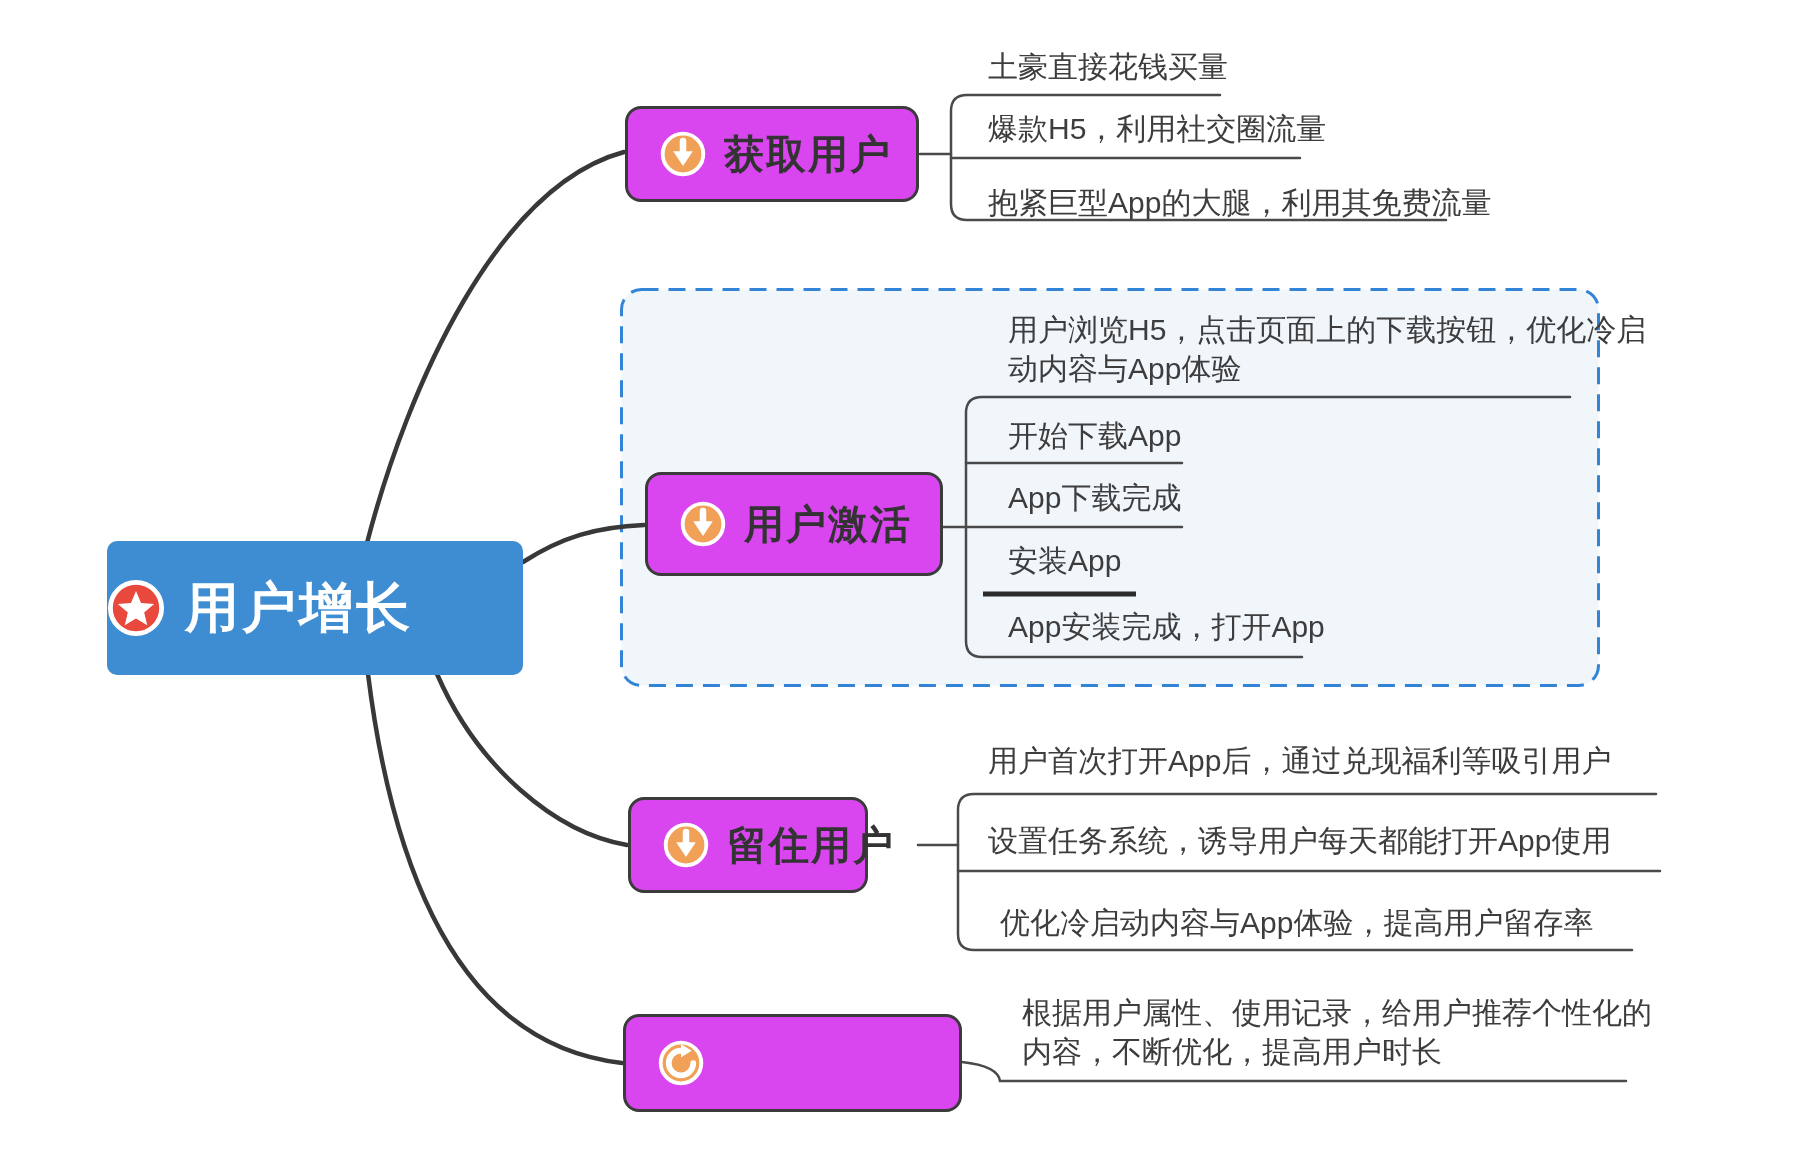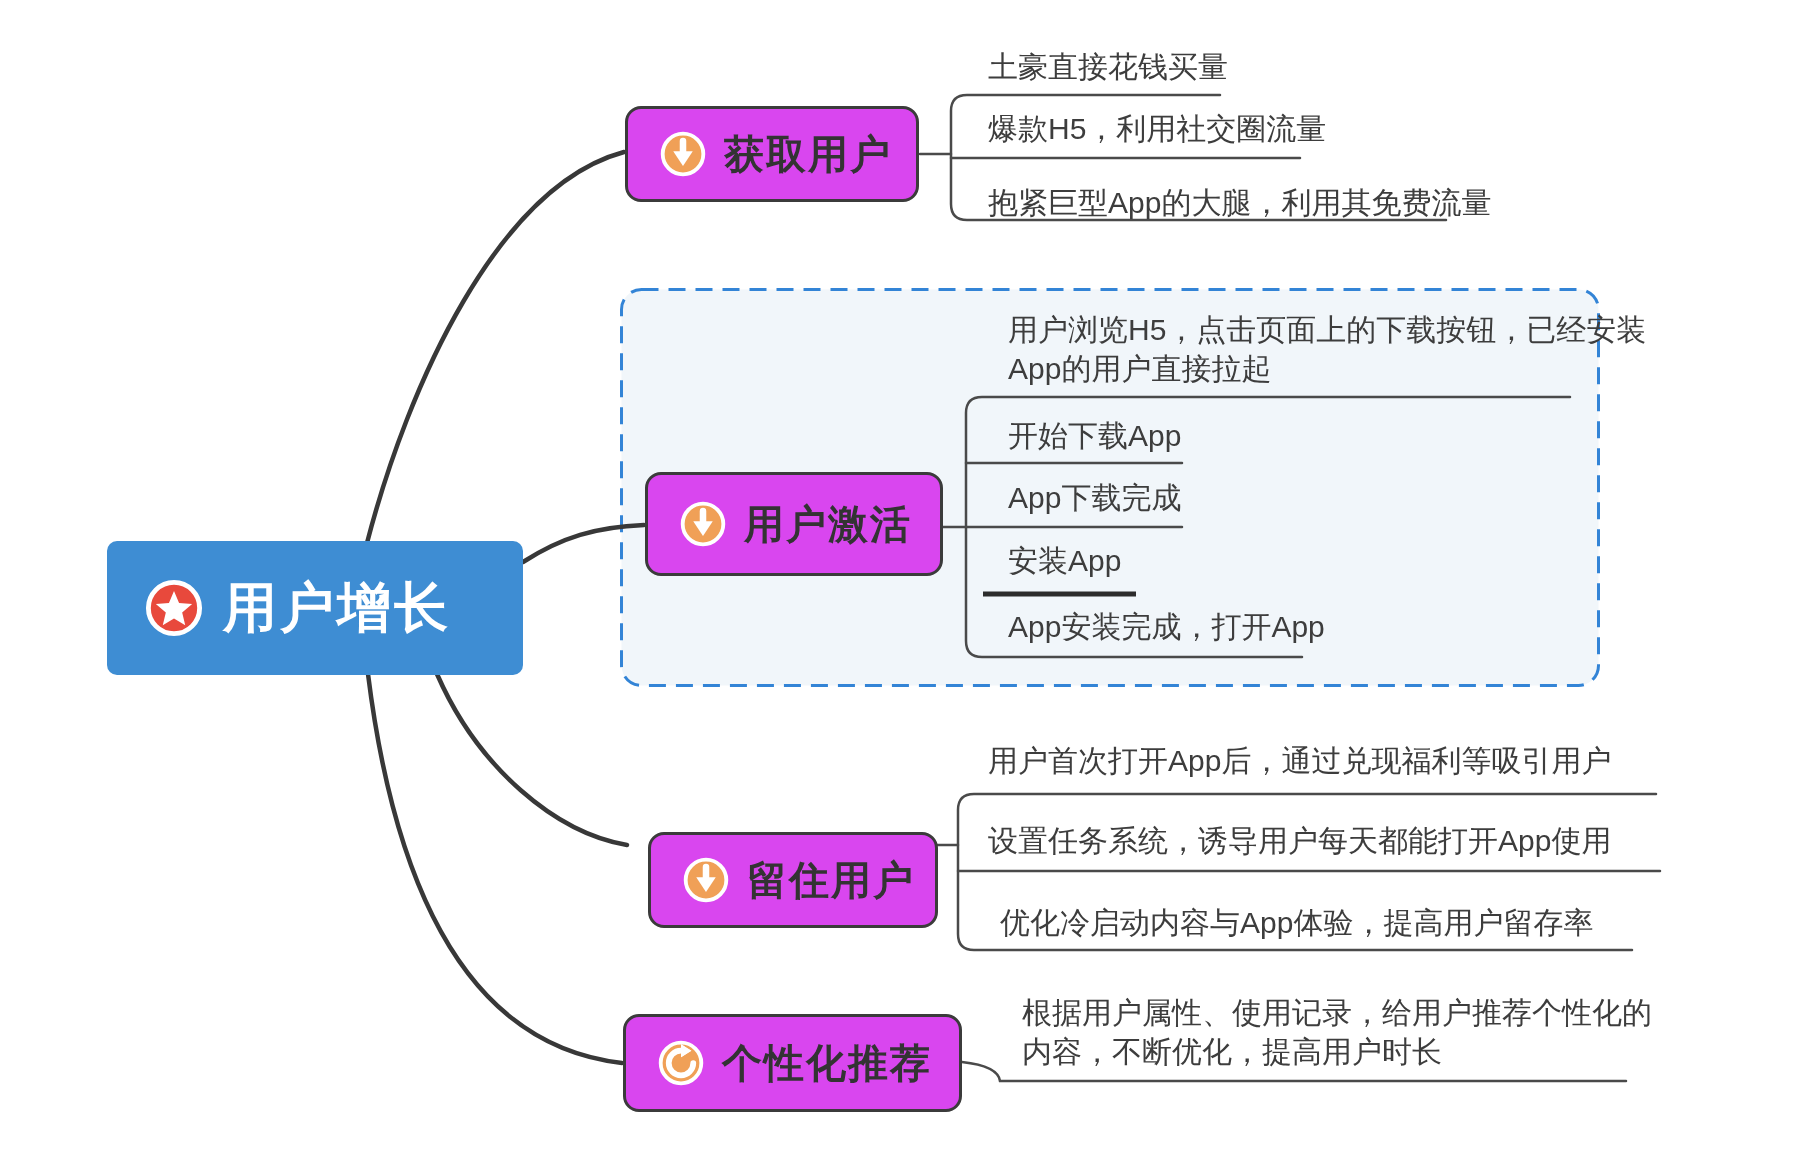--- a/index.html
+++ b/index.html
@@ -30,21 +30,21 @@
     font-size:40px;font-weight:bold;color:#333333;
     letter-spacing:2px;white-space:nowrap;
   }
   .root-topic{
     position:absolute;
     left:107px;top:541px;width:416px;height:134px;
     display:flex;align-items:center;
     box-sizing:border-box;
     background:#3e8dd3;
     border-radius:10px;
-    padding-left:38px;gap:20px;
+    gap:20px;
   }
   .root-topic .label{
     font-size:54px;font-weight:bold;color:#ffffff;
     letter-spacing:3px;white-space:nowrap;
   }
   .badge{flex:0 0 auto;display:block;}
 
   .leaf{
     position:absolute;
     transform:translateY(-50%);
@@ -104,44 +104,43 @@
 
   <div class="topic" style="left:645px;top:472px;width:298px;height:104px;font-family:Liberation Serif, serif;">
     <svg class="badge" width="46" height="46" viewBox="0 0 24 24">
       <circle cx="12" cy="12" r="10.6" fill="#f0a057" stroke="#ffffff" stroke-width="2"></circle>
       <path d="M12 5.2 v6" stroke="#ffffff" stroke-width="3.4" stroke-linecap="round" fill="none"></path>
       <polygon points="6.9,10.6 17.1,10.6 12,18.2" fill="#ffffff"></polygon>
     </svg>
     <span class="label">用户激活</span>
   </div>
 
-  <div class="topic" style="left:648px;top:797px;width:290px;height:96px;margin-top:35px;">
+  <div class="topic" style="left:628px;top:797px;width:240px;height:96px;">
     <svg class="badge" width="46" height="46" viewBox="0 0 24 24">
       <circle cx="12" cy="12" r="10.6" fill="#f0a057" stroke="#ffffff" stroke-width="2"></circle>
       <path d="M12 5.2 v6" stroke="#ffffff" stroke-width="3.4" stroke-linecap="round" fill="none"></path>
       <polygon points="6.9,10.6 17.1,10.6 12,18.2" fill="#ffffff"></polygon>
     </svg>
     <span class="label">留住用户</span>
   </div>
 
   <div class="topic" style="left:623px;top:1014px;width:339px;height:98px;">
     <svg class="badge" width="46" height="46" viewBox="0 0 24 24">
       <circle cx="12" cy="12" r="10.6" fill="#f0a057" stroke="#ffffff" stroke-width="2"></circle>
       <path d="M12 5.6 a6.4 6.4 0 1 0 6.4 6.4" fill="none" stroke="#ffffff" stroke-width="3" stroke-linecap="round"></path>
       <polygon points="12,2.2 17.4,5.6 12,9их" fill="#ffffff"></polygon>
       <polygon points="12,2.2 17.4,5.6 12,9.0" fill="#ffffff"></polygon>
     </svg>
-    <span class="label">个性化推荐</span>
   </div>
 
   <div class="leaf" style="left:988px;top:66px;">土豪直接花钱买量</div>
   <div class="leaf" style="left:988px;top:128px;">爆款H5，利用社交圈流量</div>
   <div class="leaf" style="left:988px;top:202px;">抱紧巨型App的大腿，利用其免费流量</div>
 
-  <div class="leaf wrap" style="left:1008px;top:349px;width:645px;">用户浏览H5，点击页面上的下载按钮，已经安装App的用户直接拉起</div>
+  <div class="leaf wrap" style="left:1008px;top:349px;width:645px;">用户浏览H5，点击页面上的下载按钮，优化冷启动内容与App体验</div>
   <div class="leaf" style="left:1008px;top:435px;">开始下载App</div>
   <div class="leaf" style="left:1008px;top:497px;">App下载完成</div>
   <div class="leaf" style="left:1008px;top:560px;">安装App</div>
   <div class="leaf" style="left:1008px;top:626px;">App安装完成，打开App</div>
 
   <div class="leaf" style="left:988px;top:760px;">用户首次打开App后，通过兑现福利等吸引用户</div>
   <div class="leaf" style="left:988px;top:840px;">设置任务系统，诱导用户每天都能打开App使用</div>
   <div class="leaf" style="left:988px;top:922px;margin-left:12px;">优化冷启动内容与App体验，提高用户留存率</div>
 
   <div class="leaf wrap" style="left:1022px;top:1032px;width:658px;">根据用户属性、使用记录，给用户推荐个性化的内容，不断优化，提高用户时长</div>

